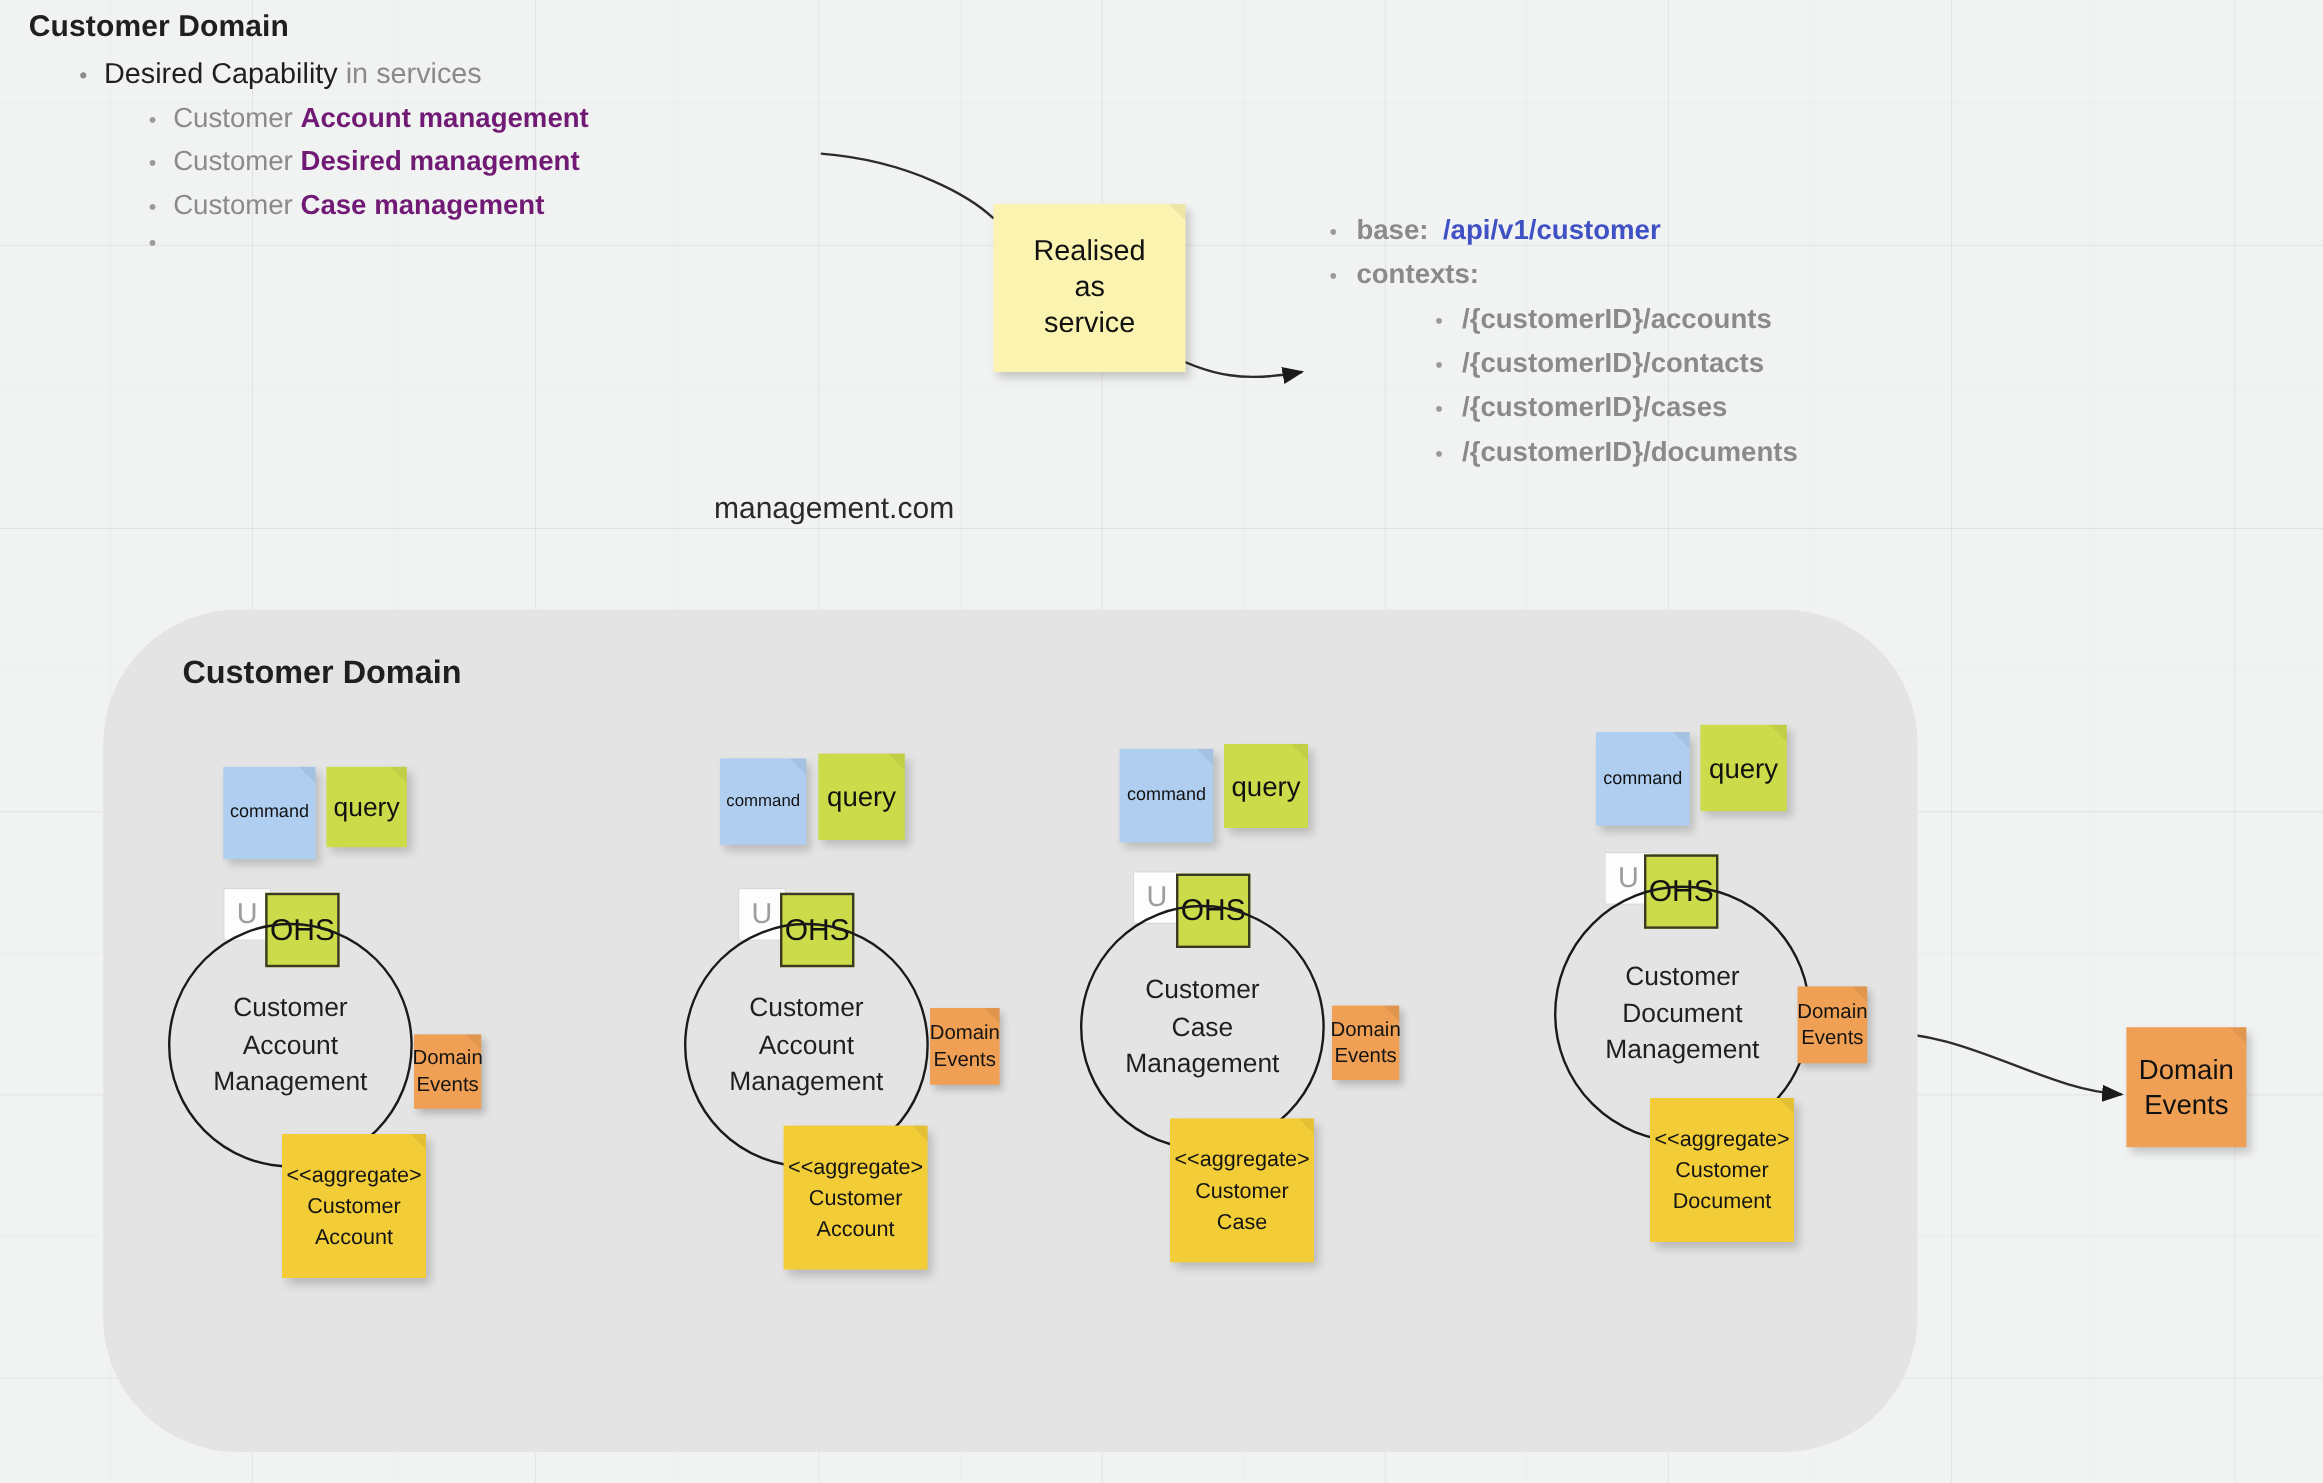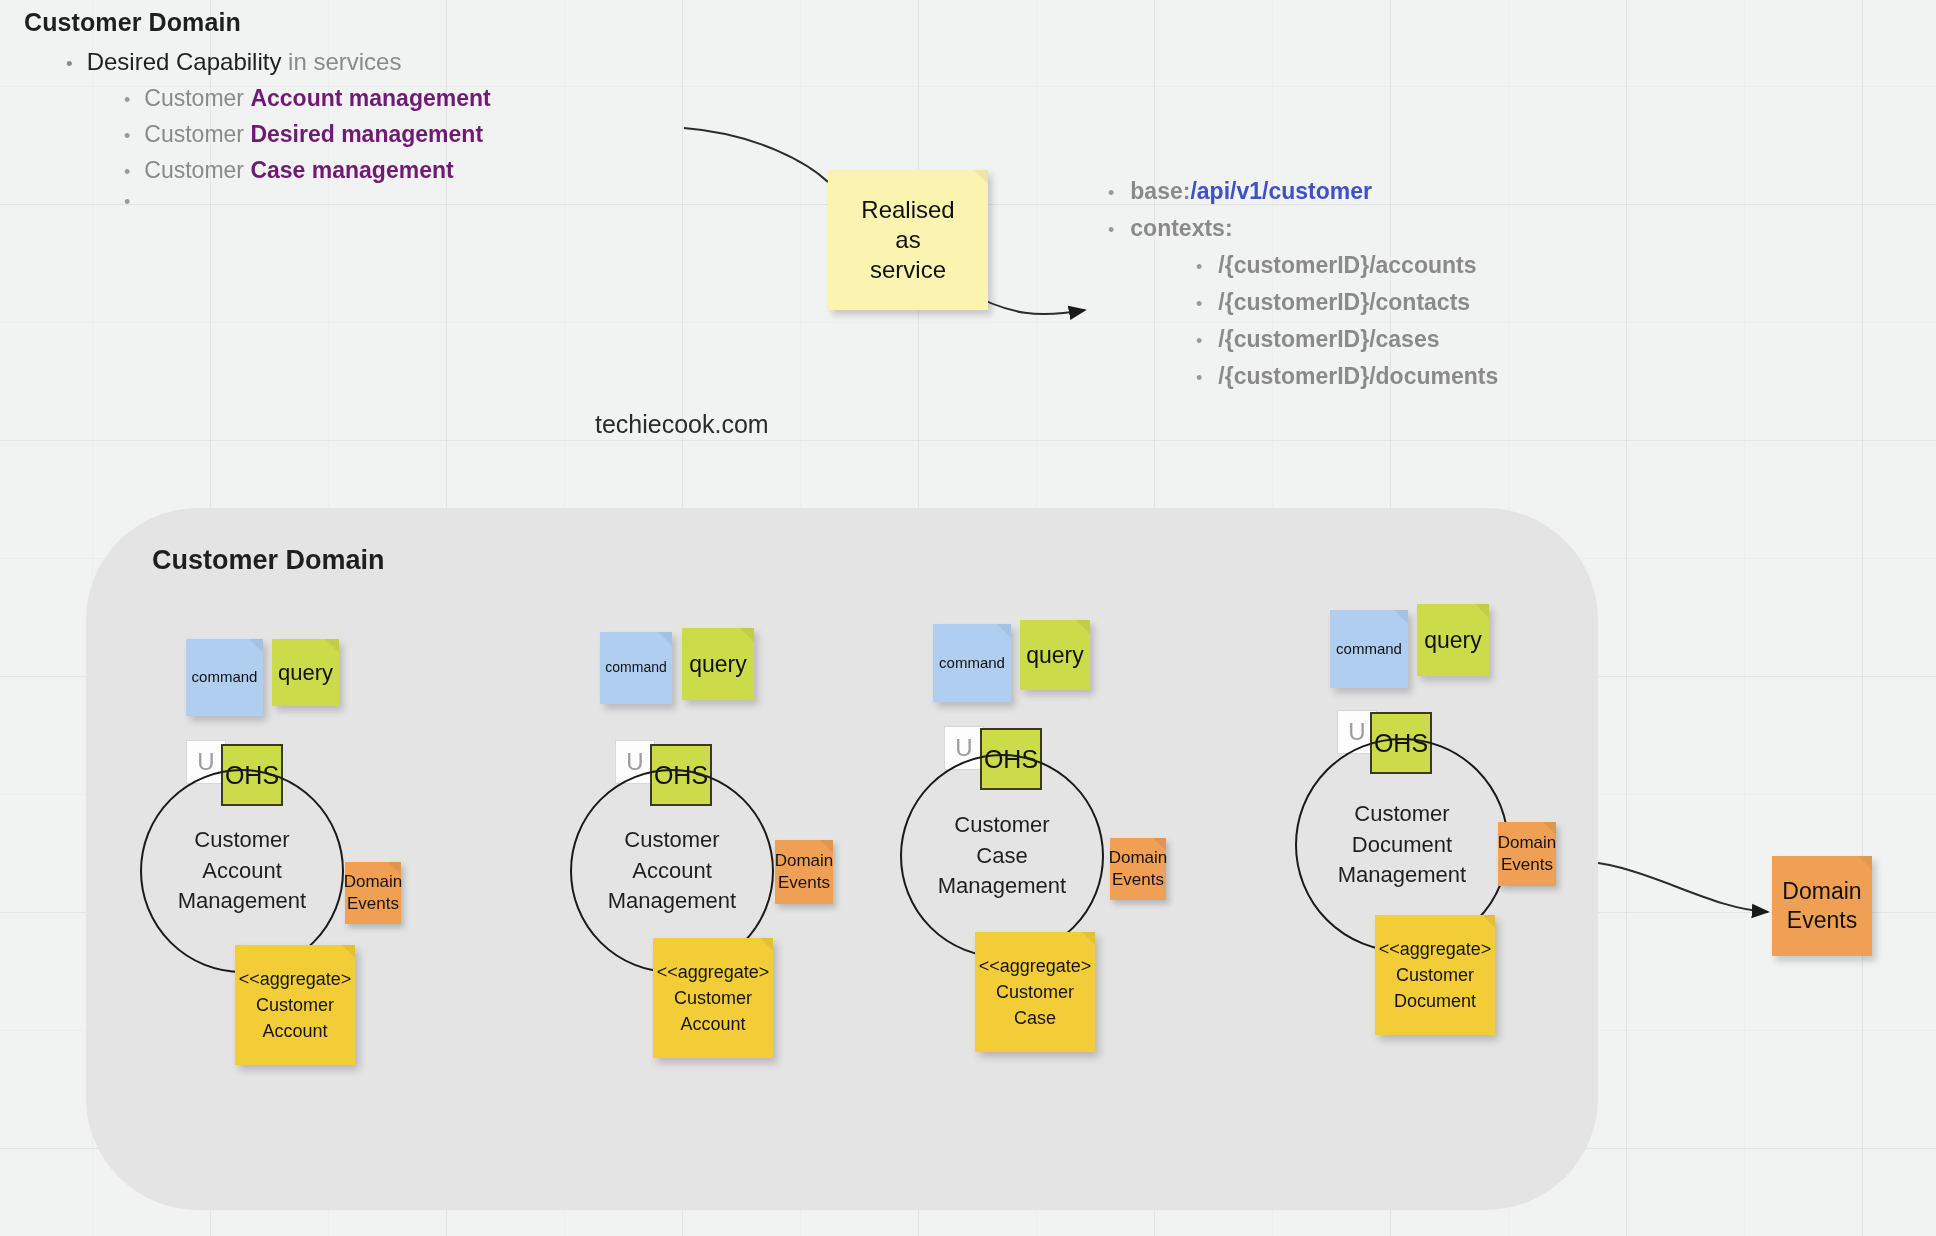--- a/index.html
+++ b/index.html
@@ -31,21 +31,21 @@
   .lvl1 b{color:#1f1f1f;font-weight:normal;}
   .lvl2{margin-left:100px;margin-top:9px;font-size:23px;color:#8a8a8a;display:flex;align-items:baseline;}
   .lvl2 .bull{color:#9a9a9a;font-size:18px;margin-right:14px;line-height:1;}
   .lvl2 b{color:#701a75;font-weight:bold;}
 
   
   #api{left:1078px;top:168px;width:700px;}
   #api .h-title{font-size:25px;}
   .api1{margin-left:30px;margin-top:10px;font-size:23px;color:#8a8a8a;font-weight:bold;display:flex;align-items:baseline;}
   .api1 .bull{color:#9a9a9a;font-size:18px;margin-right:16px;font-weight:normal;line-height:1;}
-  .api1 .link{color:#3f51c4;font-weight:bold;margin-left:0;text-align:right;}
+  .api1 .link{color:#3f51c4;font-weight:bold;margin-left:12px;text-align:right;}
   .api2{margin-left:118px;margin-top:10px;font-size:23px;color:#8a8a8a;font-weight:bold;display:flex;align-items:baseline;}
   .api2 .bull{color:#9a9a9a;font-size:18px;margin-right:16px;font-weight:normal;line-height:1;}
 
   
   #watermark{left:595px;top:410px;font-size:25px;color:#2a2a2a;}
 
   
   .sticky{
     position:absolute;
     box-shadow:4px 5px 7px rgba(0,0,0,0.18);
@@ -166,21 +166,21 @@
   <div class="api2">
     <span class="bull">•</span>
     <span>/{customerID}/cases</span>
   </div>
   <div class="api2">
     <span class="bull">•</span>
     <span>/{customerID}/documents</span>
   </div>
 </div>
 
-<div class="abs" id="watermark">techiecook.com</div>
+<div class="abs" id="watermark">management.com</div>
 
 <div class="abs" id="domain-box"></div>
 <div class="abs" id="domain-box-title">Customer Domain</div>
 
 <div class="group">
   <div class="sticky" style="left:186px;top:639px;width:77px;height:77px;background:#afcef0;font-size:15px;">
     <span>command</span>
   </div>
   <div class="sticky" style="left:272px;top:639px;width:67px;height:67px;background:#ccdb4a;font-size:22px;">
     <span>query</span>

